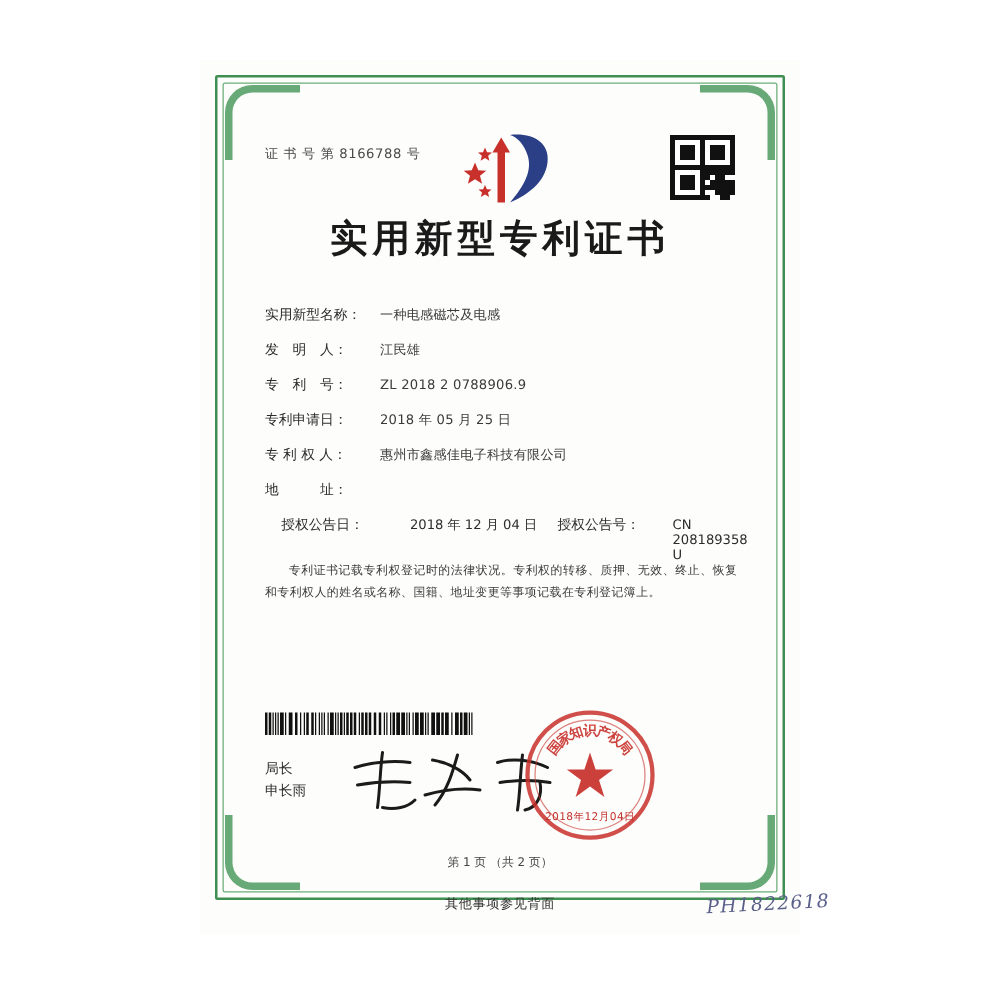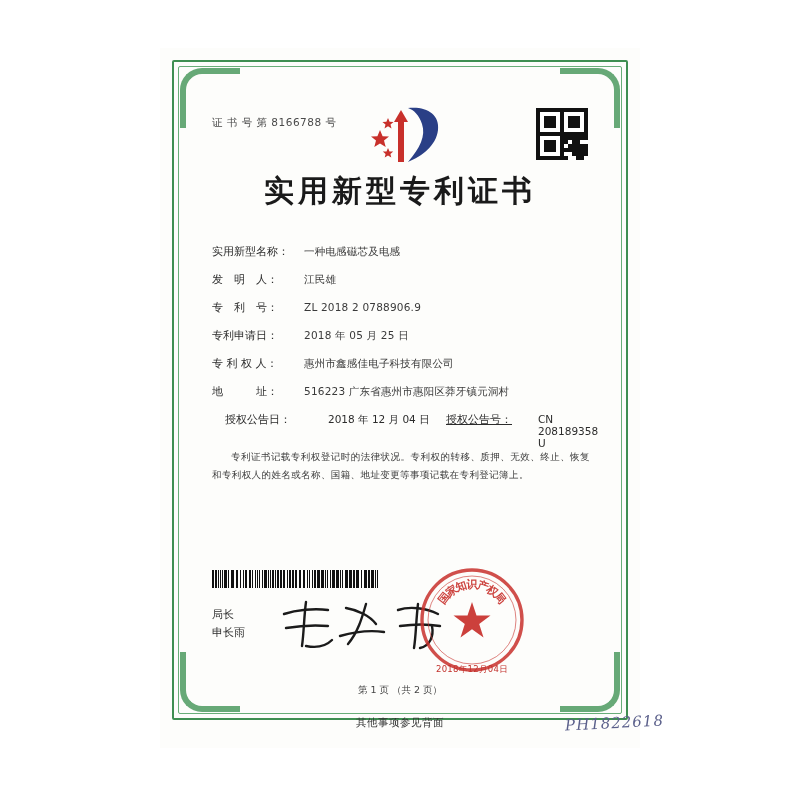--- a/index.html
+++ b/index.html
@@ -136,21 +136,21 @@
   }
   .row2 {
     display: flex;
     align-items: baseline;
     margin-bottom: 13px;
     font-size: 11px;
     color: #2c2c2c;
   }
   .row2 .lbl-a { width: 92px; flex: 0 0 92px; text-align: center; }
   .row2 .val-a { width: 118px; flex: 0 0 118px; font-size: 10.5px; margin-left: 24px; }
-  .row2 .lbl-b { width: 92px; flex: 0 0 92px; text-decoration: underline; }
+  .row2 .lbl-b { width: 92px; flex: 0 0 92px; }
   .row2 .val-b { flex: 1; font-size: 10.5px; }
 
   
   .paras {
     position: absolute;
     left: 52px;
     top: 400px;
     width: 378px;
   }
   .para {
@@ -193,21 +193,21 @@
   .seal {
     position: absolute;
     left: 258px;
     top: 518px;
     width: 108px;
     height: 108px;
   }
   .seal-date {
     position: absolute;
     left: 262px;
-    top: 616px;
+    top: 600px;
     width: 100px;
     text-align: center;
     font-size: 8.5px;
     color: #c2302b;
     letter-spacing: .3px;
   }
   
   .page-num {
     position: absolute;
     left: 0;
@@ -458,21 +458,20 @@
       <div class="row">
         <div class="label">专利申请日：</div>
         <div class="value">2018 年 05 月 25 日</div>
       </div>
       <div class="row">
         <div class="label">专 利 权 人：</div>
         <div class="value">惠州市鑫感佳电子科技有限公司</div>
       </div>
       <div class="row">
         <div class="label">地　　　址：</div>
-        <div class="value">516223 广东省惠州市惠阳区莽牙镇元洞村</div>
       </div>
       <div class="row2">
         <div class="lbl-a">授权公告日：</div>
         <div class="val-a">2018 年 12 月 04 日</div>
         <div class="lbl-b">授权公告号：</div>
         <div class="val-b">CN 208189358 U</div>
       </div>
     </div>
 
     <div class="paras">

